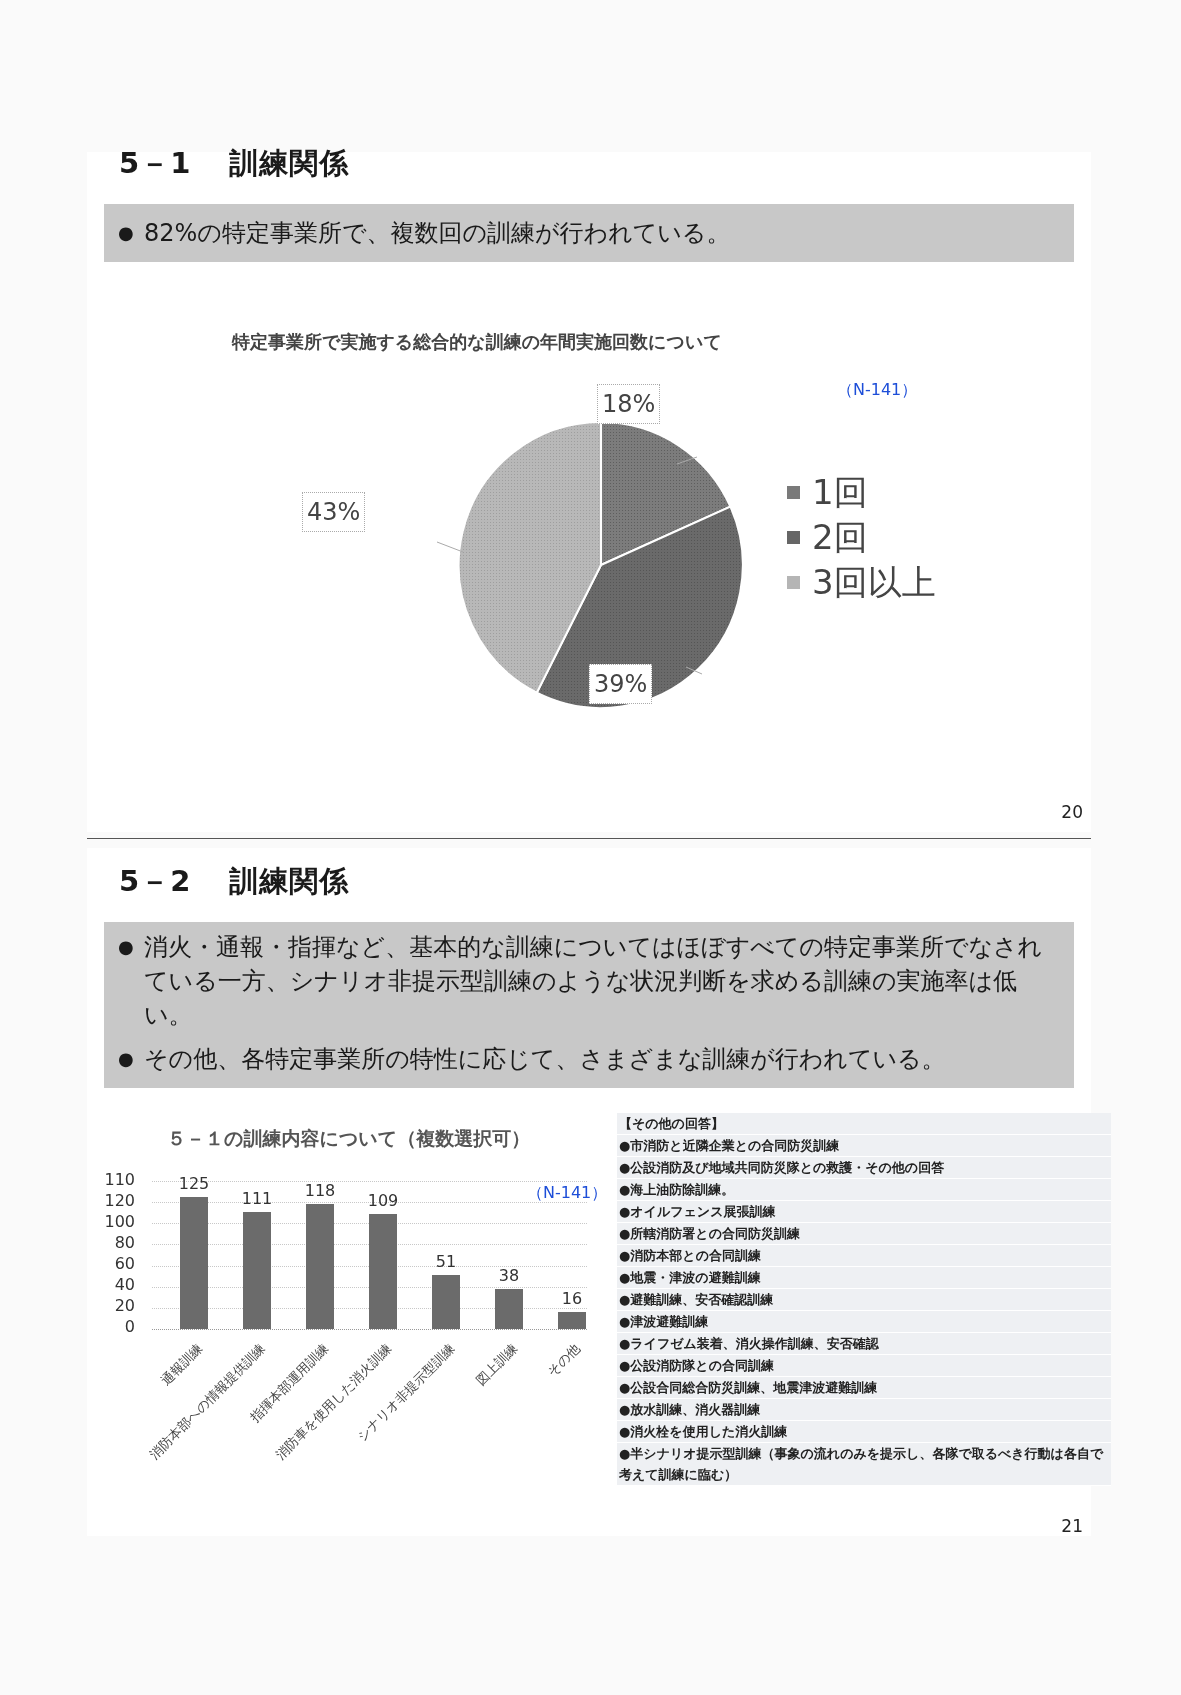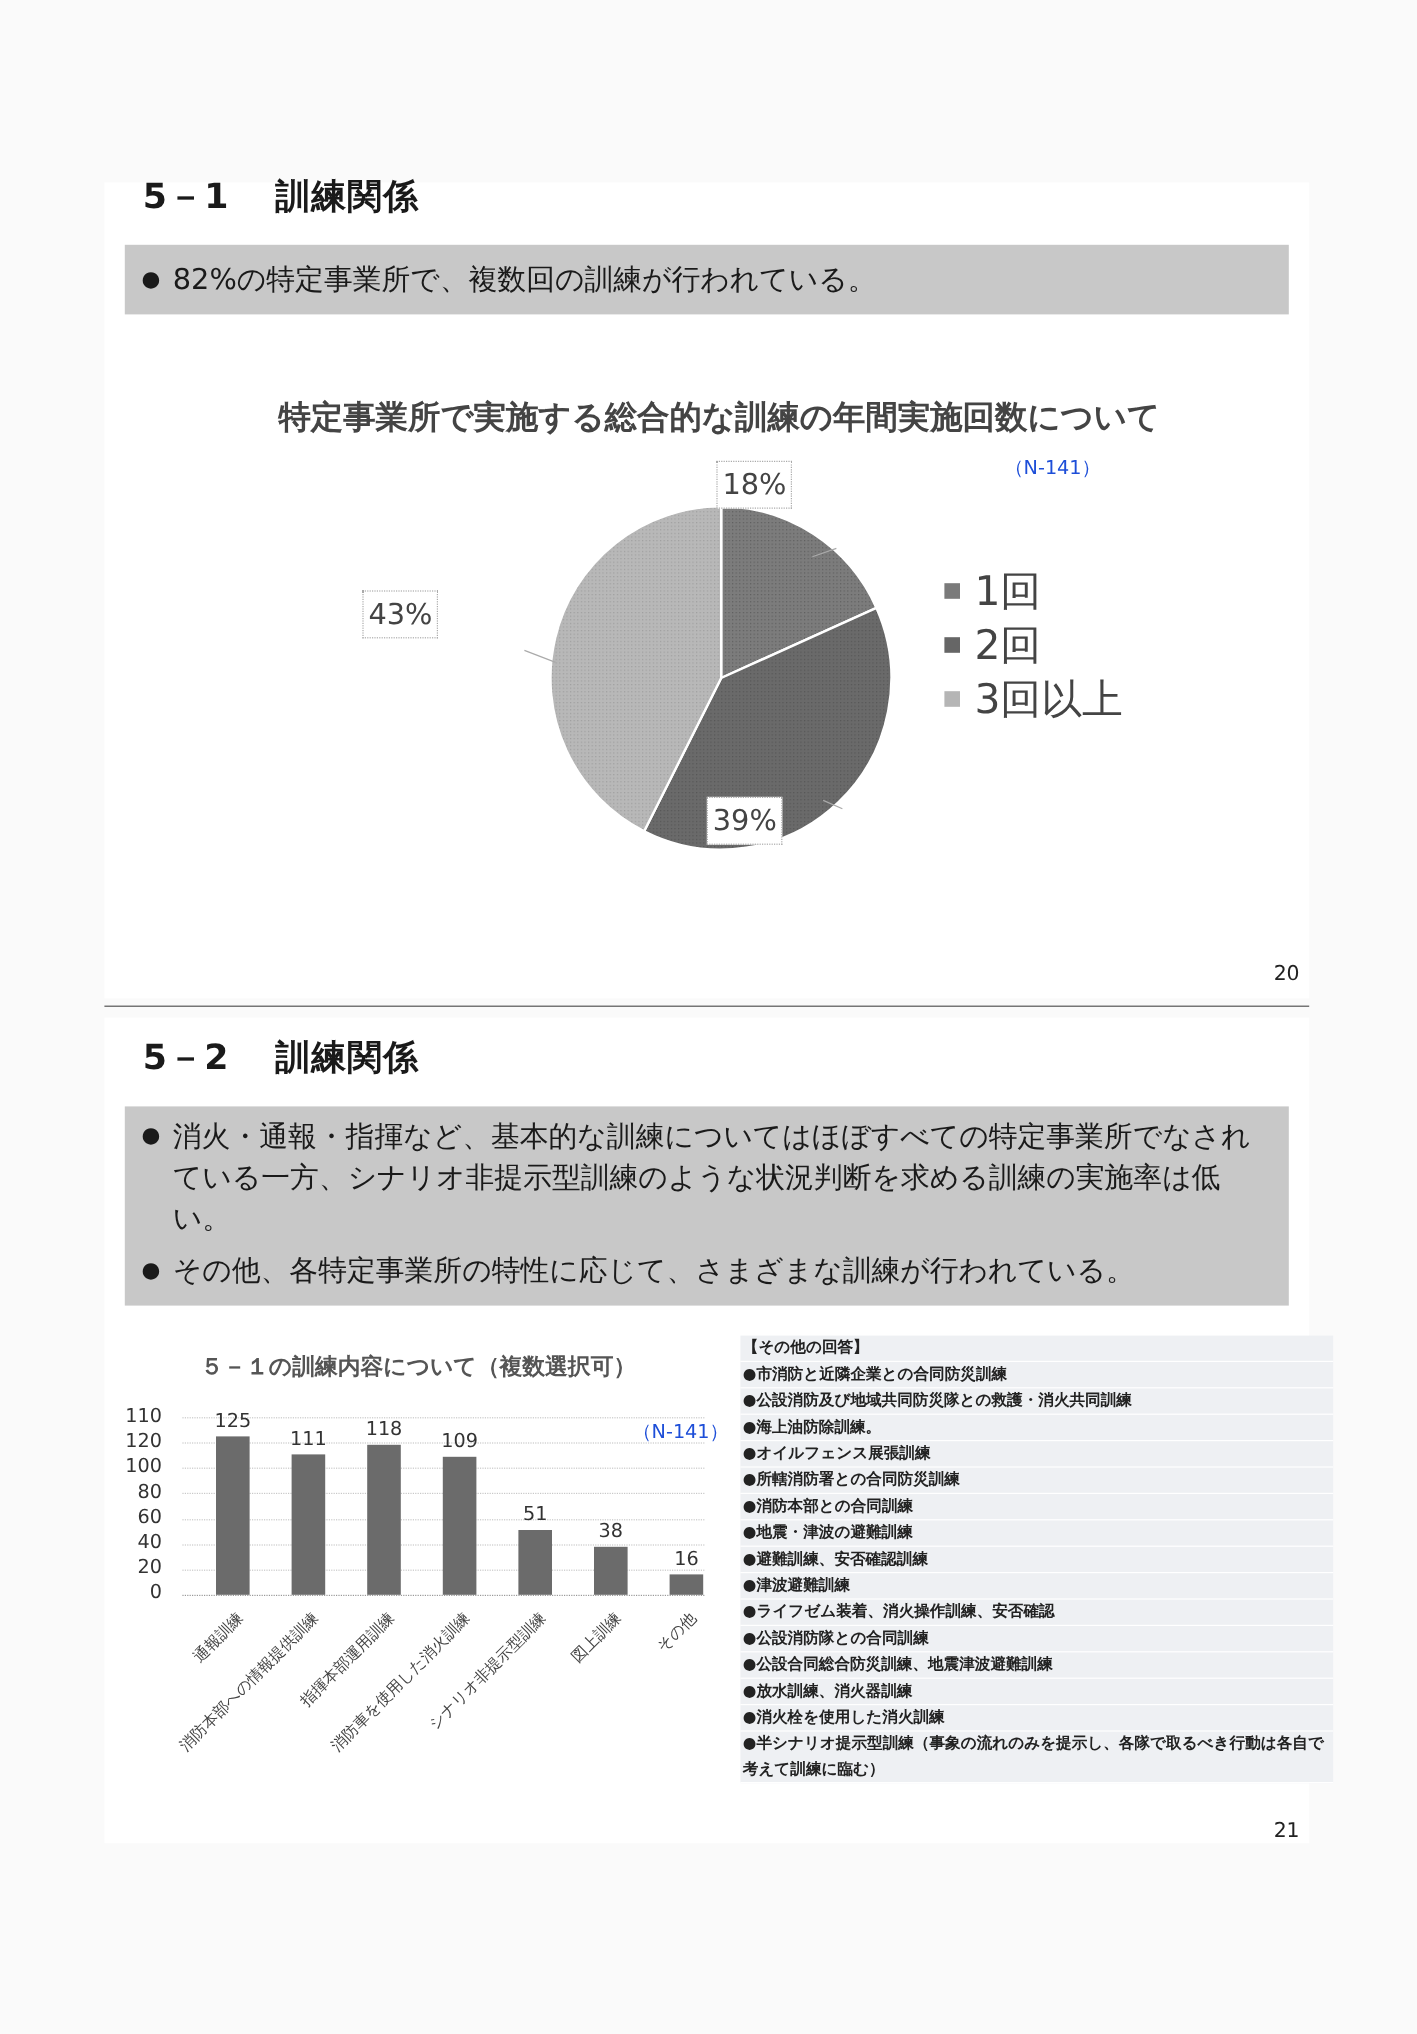--- a/index.html
+++ b/index.html
@@ -18,21 +18,21 @@
   .summary {
     position:absolute; left:17px; width:970px; background:#c8c8c8;
     box-sizing:border-box; color:#1a1a1a;
   }
   .summary .bullet { display:flex; font-size:24px; line-height:34px; }
   .summary .dot { width:26px; flex:0 0 26px; font-size:18px; line-height:34px; }
   .page-num { position:absolute; right:8px; font-size:17px; color:#222; }
   .divider { position:absolute; left:87px; top:838px; width:1004px; height:1px; background:#555; }
 
   
-  .pie-title { position:absolute; left:145px; top:178px; font-size:27px; font-weight:bold; color:#444; }
+  .pie-title { position:absolute; left:145px; top:178px; font-size:18px; font-weight:bold; color:#444; }
   .n-label { font-size:16px; color:#1d4ed8; position:absolute; }
   .pie-label {
     position:absolute; font-size:24px; color:#444; background:#fff;
     border:1px dotted #aaa; padding:0 4px; line-height:38px;
   }
   .legend { position:absolute; left:700px; top:318px; }
   .legend-item { display:flex; align-items:center; font-size:34px; color:#444; height:45px; }
   .legend-swatch { width:13px; height:13px; margin-right:12px; }
 
   
@@ -185,21 +185,21 @@
     <div class="xlabel" style="right:771px; top:492px;">指揮本部運用訓練</div>
     <div class="xlabel" style="right:708px; top:492px;">消防車を使用した消火訓練</div>
     <div class="xlabel" style="right:645px; top:492px;">シナリオ非提示型訓練</div>
     <div class="xlabel" style="right:582px; top:492px;">図上訓練</div>
     <div class="xlabel" style="right:519px; top:492px;">その他</div>
   </div>
 
   <div class="others">
     <div class="others-row">【その他の回答】</div>
     <div class="others-row">●市消防と近隣企業との合同防災訓練</div>
-    <div class="others-row">●公設消防及び地域共同防災隊との救護・消火共同訓練</div>
+    <div class="others-row">●公設消防及び地域共同防災隊との救護・その他の回答</div>
     <div class="others-row">●海上油防除訓練。</div>
     <div class="others-row">●オイルフェンス展張訓練</div>
     <div class="others-row">●所轄消防署との合同防災訓練</div>
     <div class="others-row">●消防本部との合同訓練</div>
     <div class="others-row">●地震・津波の避難訓練</div>
     <div class="others-row">●避難訓練、安否確認訓練</div>
     <div class="others-row">●津波避難訓練</div>
     <div class="others-row">●ライフゼム装着、消火操作訓練、安否確認</div>
     <div class="others-row">●公設消防隊との合同訓練</div>
     <div class="others-row">●公設合同総合防災訓練、地震津波避難訓練</div>

